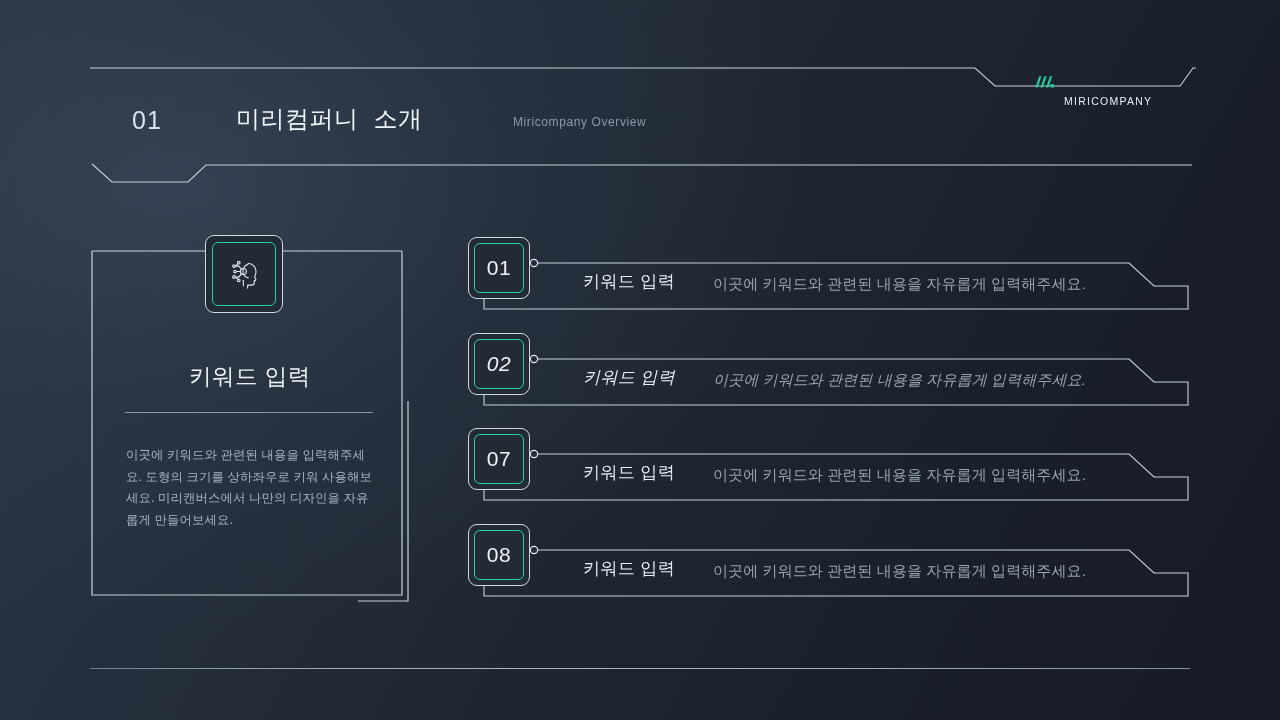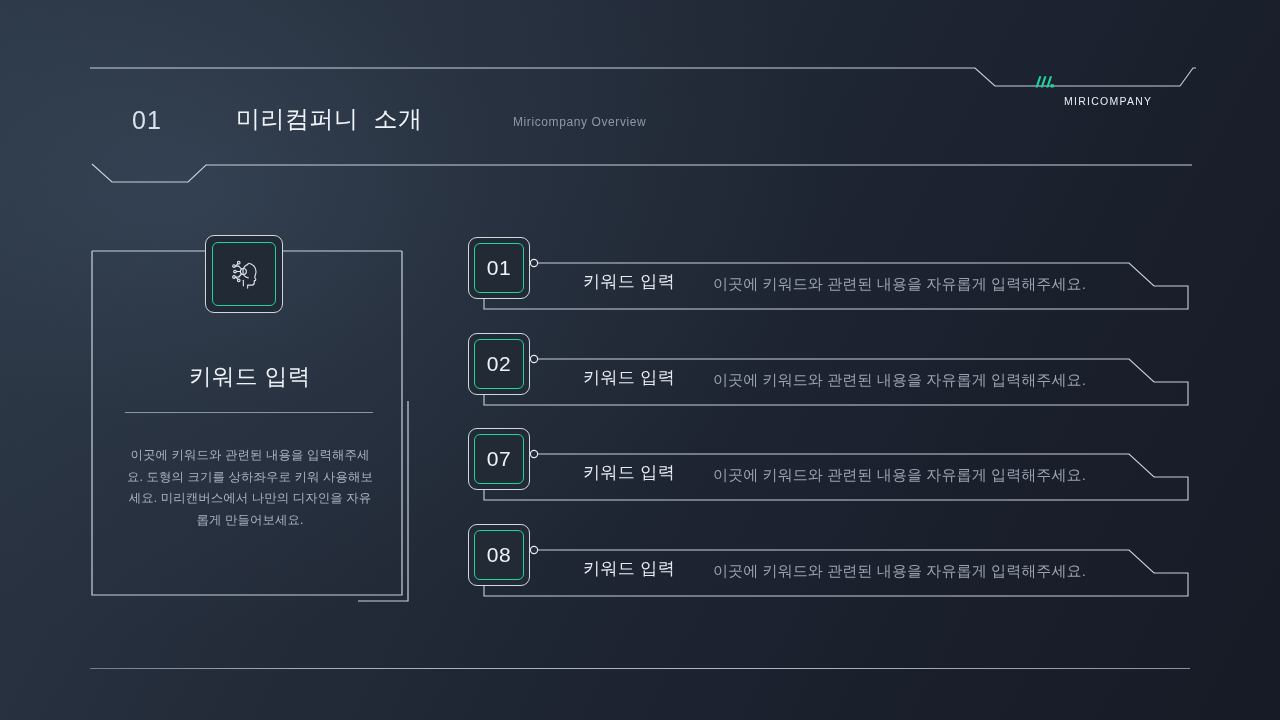--- a/index.html
+++ b/index.html
@@ -80,21 +80,21 @@
     position:absolute; left:0; top:110px; width:100%;
     text-align:center; font-size:22.5px; color:#eef3f8; font-weight:400;
     letter-spacing:0.5px;
   }
   .lcard-rule {
     position:absolute; left:33px; top:161px; width:248px; height:1px;
     background:#8b96a4;
   }
   .lcard-body {
     position:absolute; left:34px; top:194px; width:248px;
-    text-align:center; font-size:12.4px; line-height:1.75;
+    font-size:12.4px; line-height:1.75;
     color:#aab4c1; font-weight:400; letter-spacing:0.1px;
   }
 
   
   .rows { position:absolute; left:466px; top:232px; width:728px; height:378px; }
   .row { position:absolute; left:0; width:728px; height:82px; }
   .row-svg { position:absolute; left:0; top:0; width:728px; height:82px; }
 
   .badge {
     position:absolute; left:2px; top:5px;
@@ -199,21 +199,21 @@
         <circle cx="68" cy="31" r="3.6" fill="#222a35" stroke="#e3eaf1" stroke-width="1.2"></circle>
         <circle cx="18" cy="51" r="3.6" fill="#222a35" stroke="#e3eaf1" stroke-width="1.2"></circle>
       </svg>
       <div class="badge">
         <div class="badge-inner">01</div>
       </div>
       <div class="row-kw">키워드 입력</div>
       <div class="row-desc">이곳에 키워드와 관련된 내용을 자유롭게 입력해주세요.</div>
     </div>
 
-    <div class="row" style="top:96px;">
+    <div class="row" style="top:96px;font-style:italic;">
       <svg class="row-svg" viewBox="0 0 728 82" fill="none">
         <path d="M70 31 L663 31 L688 54 L722 54 L722 77 L18 77 L18 54" stroke="#c7d2dd" stroke-width="1.1" fill="none"></path>
         <circle cx="68" cy="31" r="3.6" fill="#222a35" stroke="#e3eaf1" stroke-width="1.2"></circle>
         <circle cx="18" cy="51" r="3.6" fill="#222a35" stroke="#e3eaf1" stroke-width="1.2"></circle>
       </svg>
       <div class="badge">
         <div class="badge-inner">02</div>
       </div>
       <div class="row-kw">키워드 입력</div>
       <div class="row-desc">이곳에 키워드와 관련된 내용을 자유롭게 입력해주세요.</div>

